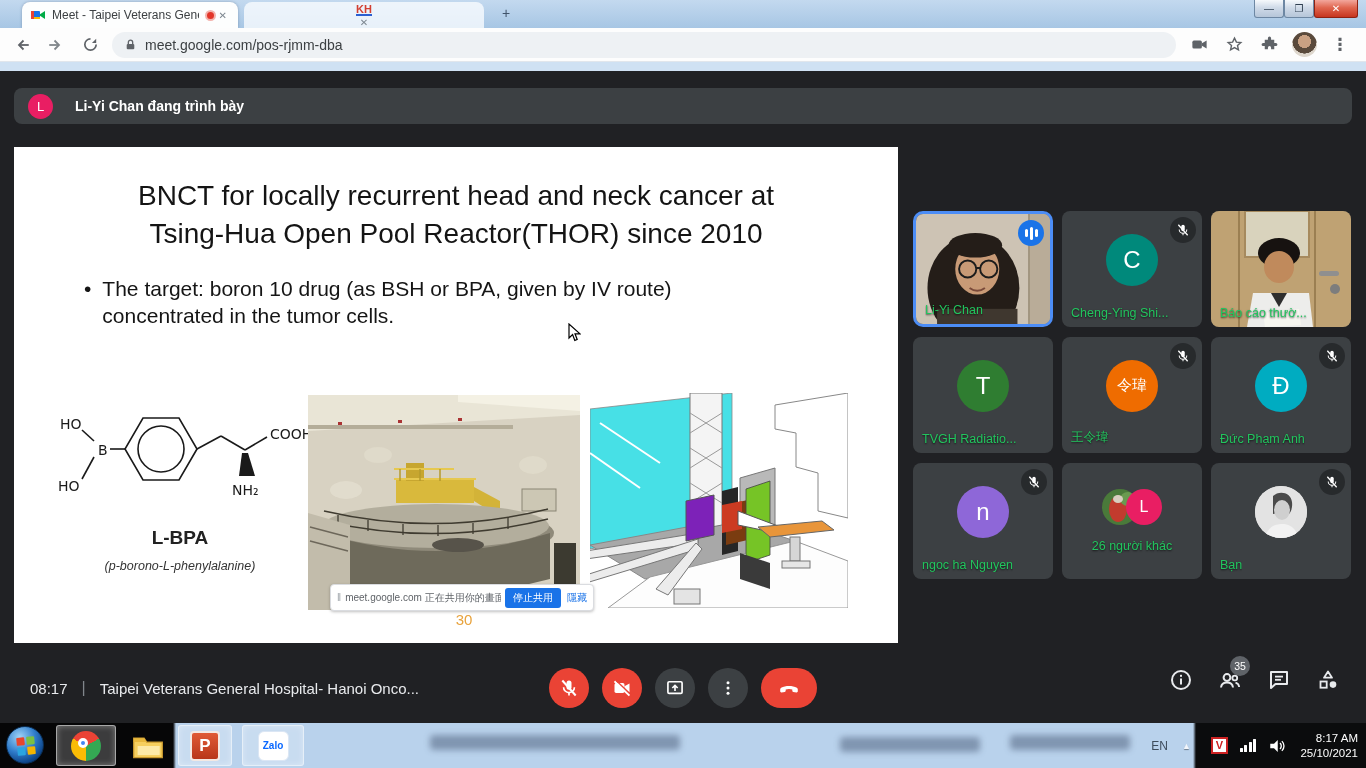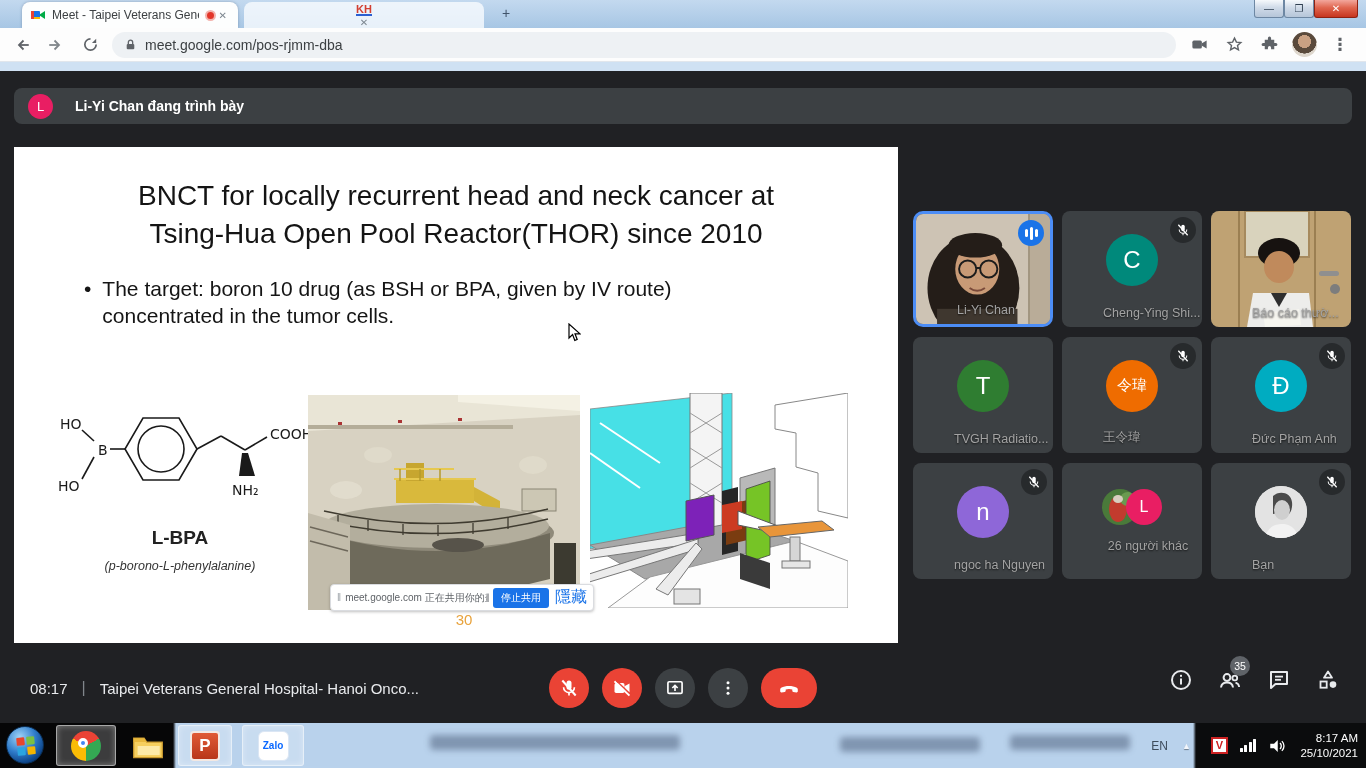--- a/index.html
+++ b/index.html
@@ -63,33 +63,33 @@
     font-size:12.5px; color:#333; font-style:italic; }
   #photo { position:absolute; left:294px; top:248px; width:272px; height:215px; }
   #diagram { position:absolute; left:576px; top:246px; width:258px; height:215px; }
   #sharebar { position:absolute; left:316px; top:437px; width:264px; height:27px; background:#fff;
     border:1px solid #dadce0; border-radius:4px; box-shadow:0 1px 3px rgba(0,0,0,.25);
     display:flex; align-items:center; padding:0 6px; }
   #sharebar .pause { color:#9aa0a6; font-size:10px; margin-right:4px; }
   #sharebar .sh-txt { font-size:10px; color:#5f6368; white-space:nowrap; overflow:hidden; flex:1; }
   #sharebar .sh-btn { background:#1a73e8; color:#fff; font-size:10px; border-radius:3px;
     padding:3px 8px; margin:0 6px 0 4px; white-space:nowrap; }
-  #sharebar .sh-hide { color:#1a73e8; font-size:16px; white-space:nowrap; }
+  #sharebar .sh-hide { color:#1a73e8; font-size:10px; white-space:nowrap; }
   #pagenum { position:absolute; left:400px; top:464px; width:100px; text-align:center;
     color:#e8a33d; font-size:15px; }
   #cursor { position:absolute; left:554px; top:176px; }
 
   
   #tiles { position:absolute; left:913px; top:140px; display:grid;
     grid-template-columns:140px 140px 140px; grid-auto-rows:116px; gap:10px 9px; }
   .tile { position:relative; background:#3c4043; border-radius:8px; overflow:hidden; }
   .tile.speaking { border:3px solid #4c8df6; border-radius:10px; }
   .tile video, .tile svg.cam { position:absolute; inset:0; width:100%; height:100%; }
-  .t-name { position:absolute; left:9px; bottom:7px; color:#a3a3a3; font-size:12.5px; font-weight:500;
-    text-shadow:0 1px 2px rgba(0,0,0,.7); white-space:nowrap; max-width:124px; overflow:hidden;margin-left:32px; }
+  .t-name { position:absolute; left:9px; bottom:7px; color:#22c55e; font-size:12.5px; font-weight:500;
+    text-shadow:0 1px 2px rgba(0,0,0,.7); white-space:nowrap; max-width:124px; overflow:hidden; }
   .t-name.center { left:0; right:0; bottom:26px; text-align:center; max-width:none; }
   .mute-chip { position:absolute; top:6px; right:6px; width:26px; height:26px; border-radius:50%;
     background:rgba(32,33,36,.72); display:flex; align-items:center; justify-content:center; }
   .speak-chip { position:absolute; top:6px; right:6px; width:26px; height:26px; border-radius:50%;
     background:#1a73e8; display:flex; align-items:center; justify-content:center; gap:2px; }
   .speak-chip i { display:block; width:3px; border-radius:2px; background:#fff; }
   .t-avatar { position:absolute; left:50%; top:42%; transform:translate(-50%,-50%);
     width:52px; height:52px; border-radius:50%; color:#fff; display:flex; align-items:center;
     justify-content:center; font-size:24px; }
   .t-avatar.small-font { font-size:15px; }

